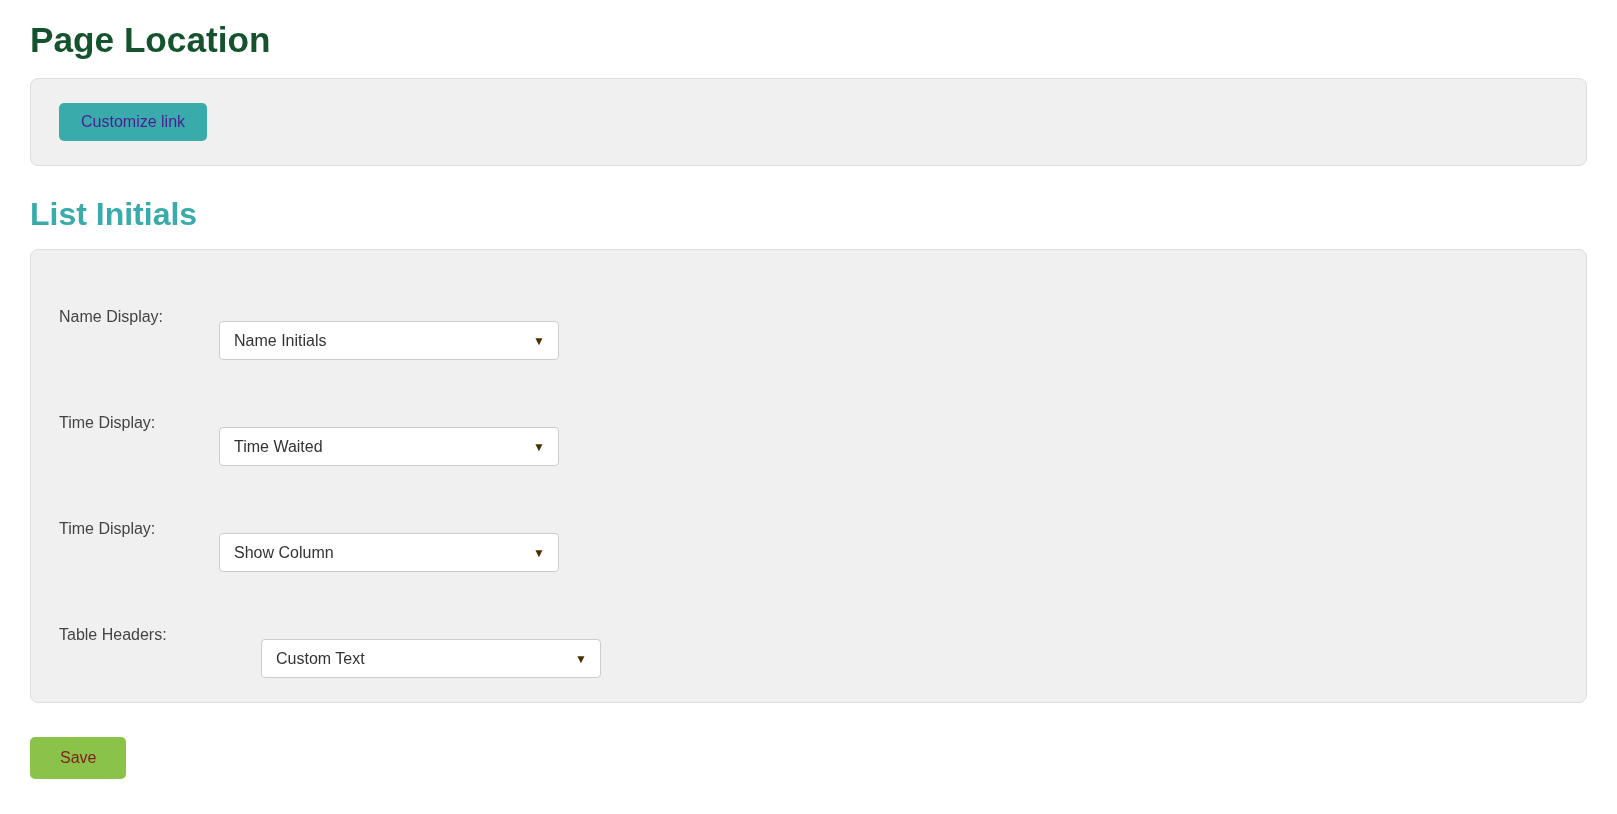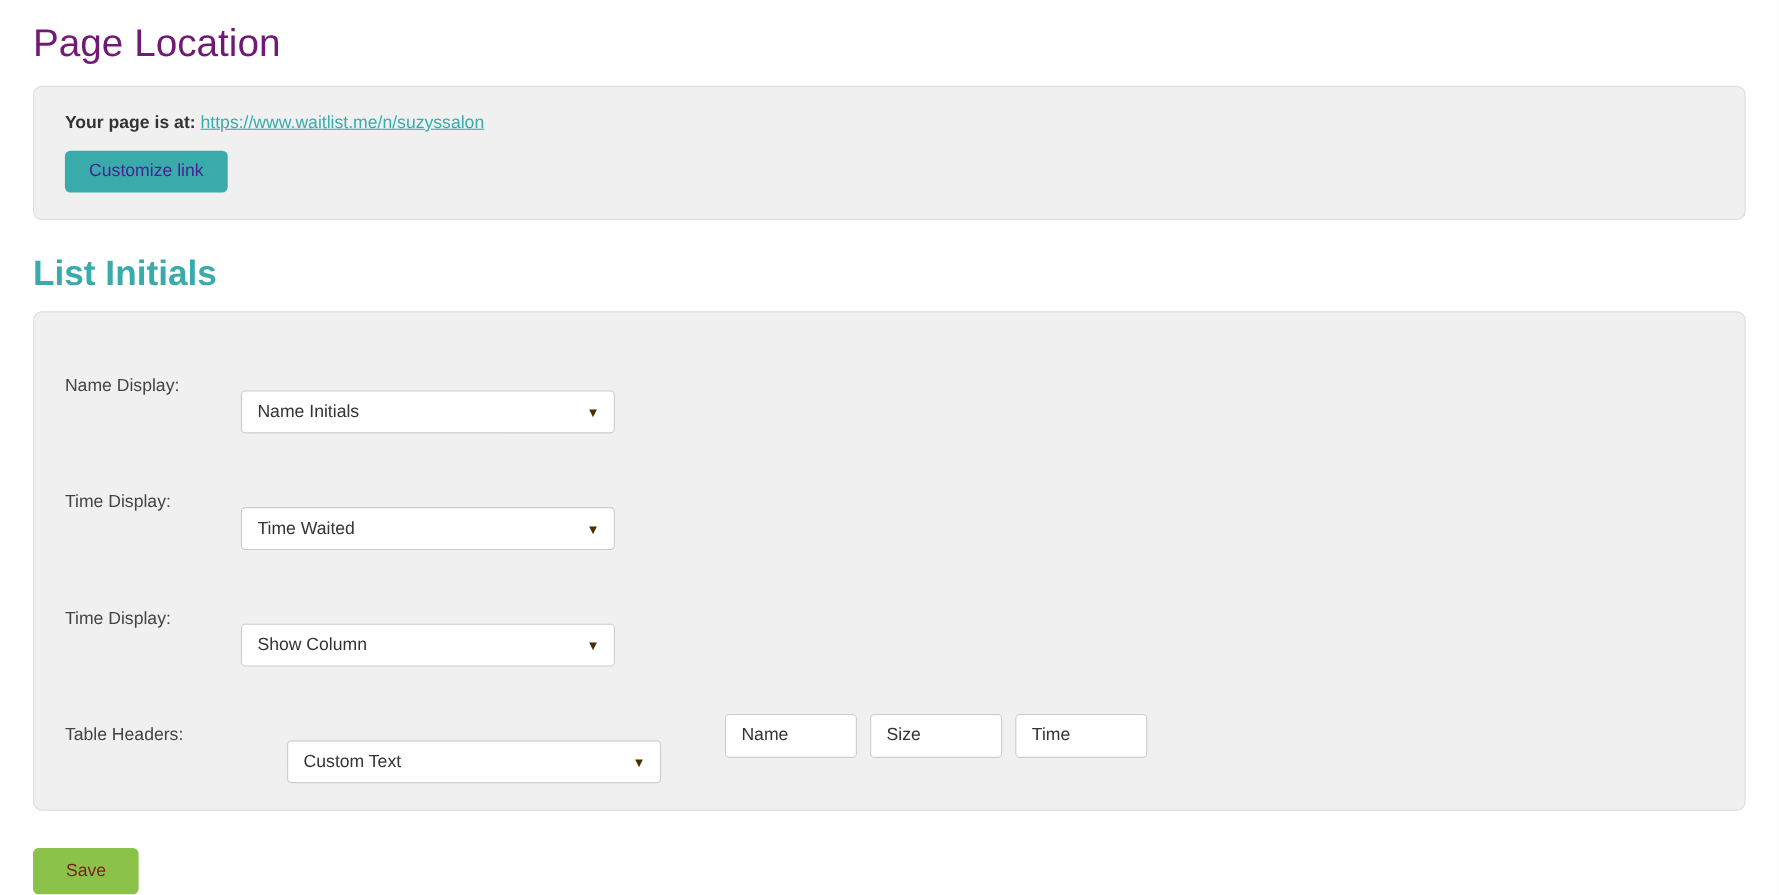--- a/index.html
+++ b/index.html
@@ -9,23 +9,23 @@
     }
 
     body {
       font-family: Arial, sans-serif;
       background: #fff;
       color: #333;
       padding: 20px 30px;
     }
 
     h1 {
-      color: #701a75;
+      color: #14532d;
       font-size: 2.2rem;
-      font-weight: 400;
+      font-weight: 700;
       margin-bottom: 18px;
     }
 
     h2 {
       color: #3aabab;
       font-size: 2rem;
       font-weight: 700;
       margin-bottom: 16px;
       margin-top: 30px;
     }
@@ -148,24 +148,20 @@
 </head>
 <body>
 
 
 
 
 <h1>Page Location</h1>
 
 
 <div class="card page-location-card">
-  <div class="page-url-row">
-    <span>Your page is at:</span>
-    <a href="#">https://www.waitlist.me/n/suzyssalon</a>
-  </div>
   <button class="customize-btn">Customize link</button>
 </div>
 
 
 <h2>List Initials</h2>
 
 
 <div class="card list-settings-card">
 
   <div class="settings-row">
@@ -215,25 +211,20 @@
       <span>Table Headers:</span>
     </label>
     <div class="settings-select-wrap">
       <select class="settings-select">
         <option>Custom Text</option>
         <option>Default</option>
         <option>None</option>
       </select>
       <span class="select-arrow">▼</span>
     </div>
-    <div class="custom-text-inputs">
-      <input class="custom-text-input" type="text" value="Name" placeholder="Name" style="">
-      <input class="custom-text-input" type="text" value="Size" placeholder="Size" style="">
-      <input class="custom-text-input" type="text" value="Time" placeholder="Time" style="">
-    </div>
   </div>
 
 </div>
 
 
 <button class="save-btn">Save</button>
 
 
 
 

